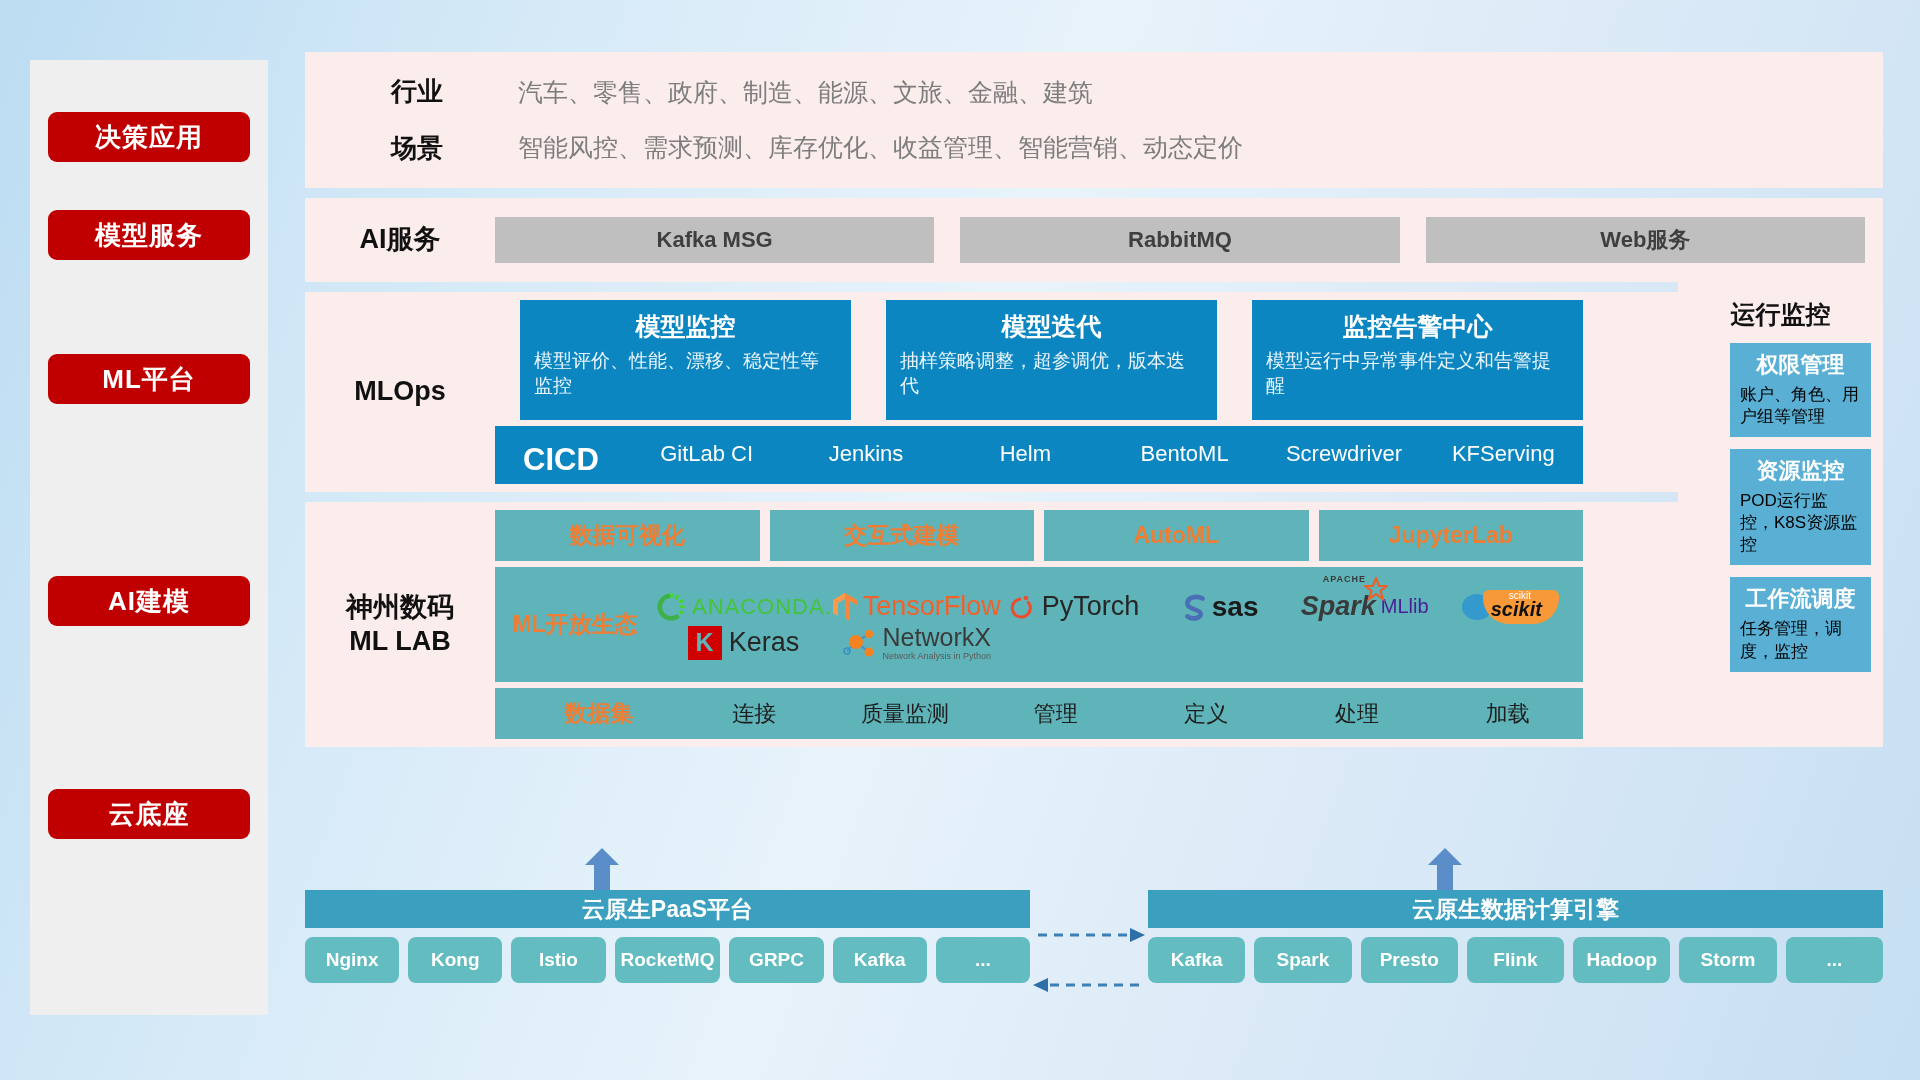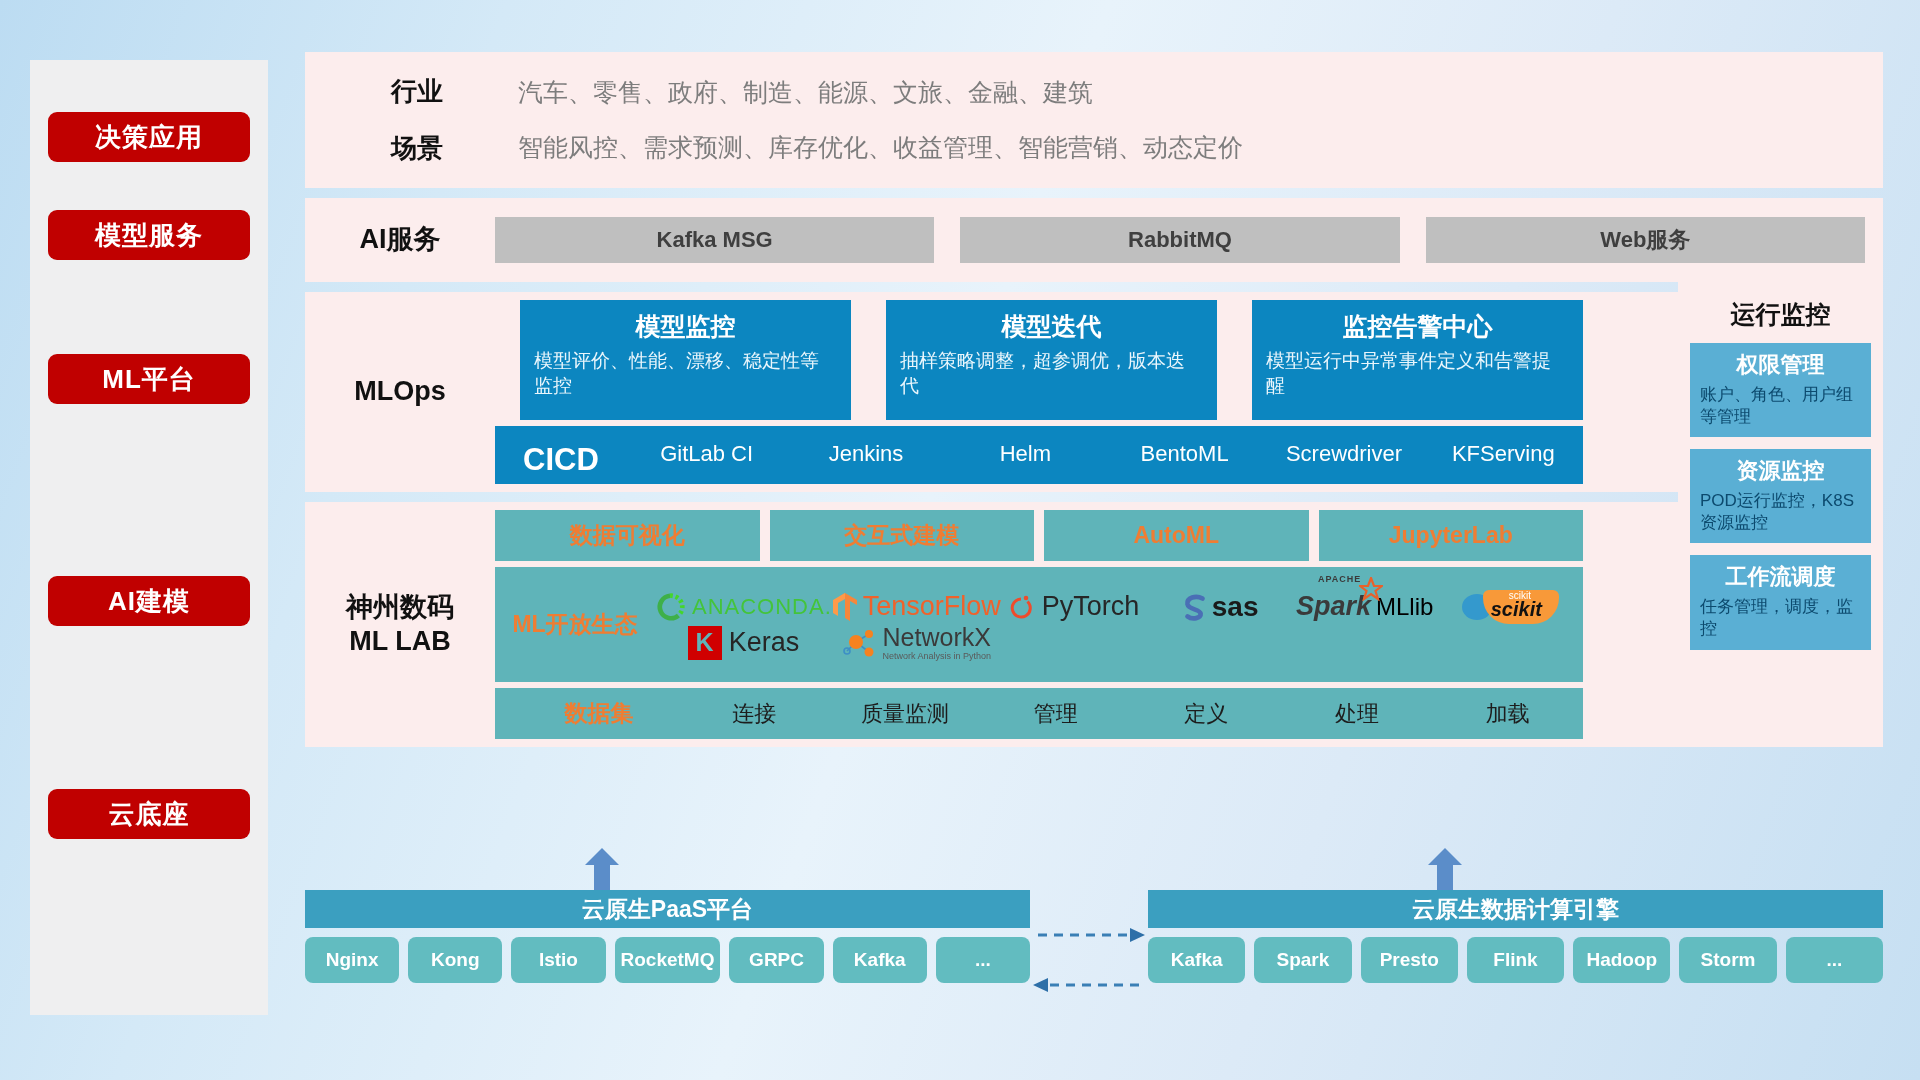--- a/index.html
+++ b/index.html
@@ -107,23 +107,23 @@
   .data-row .d-head { flex:0 0 160px; color:#ef7d33; font-size:23px; font-weight:bold; text-align:center; }
   .data-row .d-item { flex:1; text-align:center; font-size:22px; color:#1d1d1d; }
 
   
   #monitor {
     position:absolute; right: 0; top: 230px;
     width: 205px; height: 458px;
     background:#fceded; padding: 10px 12px;
   }
   #monitor .m-title { text-align:center; font-size:25px; font-weight:bold; color:#111; margin: 6px 0 12px; }
-  .m-card { background:#5aafd4; color:#fff; padding: 7px 10px 9px; margin-bottom: 12px; }
+  .m-card { background:#5aafd4; color:#fff; padding: 7px 10px 9px; margin-bottom: 12px; margin-left: 40px; }
   .m-card .mt { font-size: 22px; font-weight:bold; text-align:center; margin-bottom: 4px; }
-  .m-card .md { font-size: 17px; line-height: 1.3; color:#0c4a6e; }
+  .m-card .md { font-size: 17px; line-height: 1.3; color:#000000; }
 
   
   #bottom { position:absolute; left: 305px; top: 890px; width: 1578px; height: 150px; display:flex; }
   .cloud-col { position: relative; }
   .cloud-head {
     background:#3b9fc0; color:#fff; height: 38px;
     display:flex; align-items:center; justify-content:center;
     font-size: 23px; font-weight: bold;
   }
   .chip-row { display:flex; gap: 9px; margin-top: 9px; }
@@ -257,21 +257,21 @@
           </div>
 
           <div style="display:flex;align-items:center;gap:5px;position:relative;">
             <div style="position:relative;display:flex;align-items:flex-end;">
               <span style="position:absolute;top:-17px;left:22px;font-size:9px;font-weight:bold;color:#3a3a3a;letter-spacing:1px;">APACHE</span>
               <span style="font-size:27px;font-weight:bold;font-style:italic;color:#3a3a3a;">Spark</span>
               <svg width="24" height="24" viewBox="0 0 24 24" style="position:absolute;right:-12px;top:-14px;">
                 <polygon points="12,1 15,9 23,9 16.5,14 19,22 12,17 5,22 7.5,14 1,9 9,9" fill="none" stroke="#E8622B" stroke-width="2.2"></polygon>
               </svg>
             </div>
-            <span style="font-size:24px;color:#000000;">MLlib</span>
+            <span style="font-size:20px;color:#4c1d95;">MLlib</span>
           </div>
 
           <div style="display:flex;align-items:center;position:relative;">
             <div style="width:30px;height:26px;border-radius:50%;background:#3499CD;"></div>
             <div style="margin-left:-9px;width:76px;height:34px;background:#F89939;border-radius:6px 6px 26px 26px;position:relative;">
               <span style="position:absolute;top:0px;left:26px;font-size:10px;color:#fff;">scikit</span>
               <span style="position:absolute;top:8px;left:8px;font-size:20px;font-weight:bold;font-style:italic;color:#111;">scikit</span>
             </div>
           </div>
 

